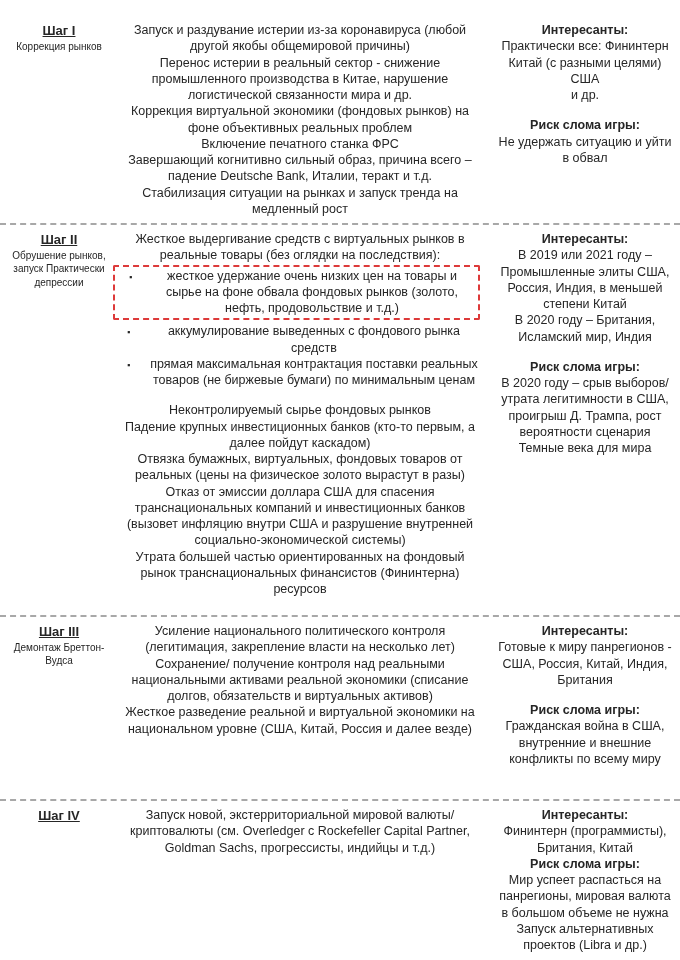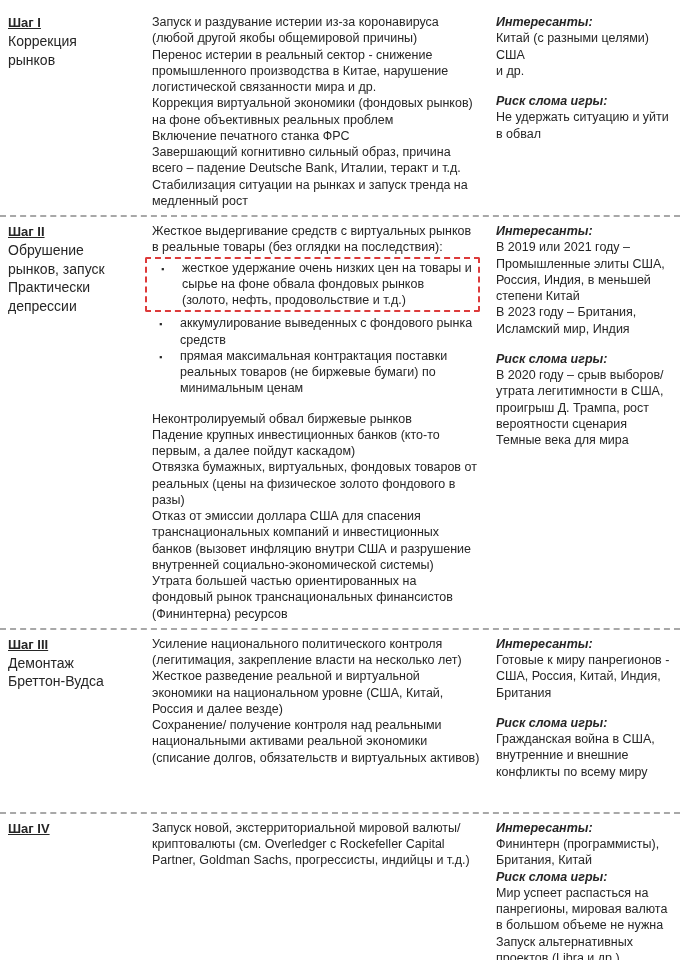--- a/index.html
+++ b/index.html
@@ -3,44 +3,44 @@
 <meta charset="utf-8">
 <style>
   * { box-sizing: border-box; margin: 0; padding: 0; }
   html, body { background: #ffffff; }
   body {
     width: 680px; height: 960px; overflow: hidden;
     font-family: "Liberation Sans", "DejaVu Sans", sans-serif;
     color: #262626;
     -webkit-font-smoothing: antialiased;
   }
-  .page { width: 680px; height: 960px; padding-top: 8px; }
+  .page { width: 680px; height: 960px; padding-top: 16px; text-align: center; }
 
   .row {
     display: grid;
     grid-template-columns: 120px 368px 1fr;
     padding: 6px 0 6px 0;
   }
   .row-1 { min-height: 198px; }
   .row-2 { min-height: 390px; }
   .row-3 { min-height: 182px; }
 
   .sep {
     border-top: 2px dashed #a8a8a8;
     width: 100%; height: 0;
   }
 
   .col-left { padding-left: 8px; padding-right: 10px; font-size: 12.5px; line-height: 1.32; }
   .step {
     font-weight: bold; text-decoration: underline;
     font-size: 13px; margin-bottom: 1px;
   }
-  .step-sub { font-size: 14px; }
+  .step-sub { font-size: 10px; }
 
-  .col-mid { padding-right: 8px; font-size: 12.5px; line-height: 1.3; margin-left: 32px; }
+  .col-mid { padding-right: 8px; font-size: 12.5px; line-height: 1.3; }
   .col-mid p { margin: 0; }
 
   .bullet { position: relative; padding-left: 28px; }
   .bullet .marker {
     position: absolute; left: 7px; top: 1px;
     font-size: 9px; line-height: 16px; color: #262626;
   }
 
   .boxed {
     border: 2px dashed #dd3a3a;
@@ -48,21 +48,21 @@
     margin: 1px 0 3px -7px;
     padding: 1px 4px 2px 7px;
   }
   .boxed .marker { left: 14px; top: 2px; }
   .boxed.bullet { padding-left: 35px; }
 
   .gap { margin-top: 14px !important; }
 
   .col-right { padding-left: 8px; padding-right: 6px; font-size: 12.5px; line-height: 1.3; }
   .col-right div { margin: 0; }
-  .rhead { font-weight: bold; font-style: italic; }
+  .rhead { font-weight: bold; }
 </style>
 </head>
 <body>
 
 <div class="page">
 
   <section class="row row-1">
     <div class="col-left">
       <div class="step">Шаг I</div>
       <div class="step-sub">Коррекция рынков</div>
@@ -70,20 +70,21 @@
     <div class="col-mid">
       <p>Запуск и раздувание истерии из-за коронавируса (любой другой якобы общемировой причины)</p>
       <p>Перенос истерии в реальный сектор - снижение промышленного производства в Китае, нарушение логистической связанности мира и др.</p>
       <p>Коррекция виртуальной экономики (фондовых рынков) на фоне объективных реальных проблем</p>
       <p>Включение печатного станка ФРС</p>
       <p>Завершающий когнитивно сильный образ, причина всего – падение Deutsche Bank, Италии, теракт и т.д.</p>
       <p>Стабилизация ситуации на рынках и запуск тренда на медленный рост</p>
     </div>
     <div class="col-right">
       <div class="rhead">Интересанты:</div>
+      <div>Практически все: Фининтерн</div>
       <div>Китай (с разными целями)</div>
       <div>США</div>
       <div>и др.</div>
       <div class="rhead gap">Риск слома игры:</div>
       <div>Не удержать ситуацию и уйти в обвал</div>
     </div>
   </section>
 
   <div class="sep"></div>
 
@@ -99,46 +100,46 @@
         <span>жесткое удержание очень низких цен на товары и сырье на фоне обвала фондовых рынков (золото, нефть, продовольствие и т.д.)</span>
       </div>
       <div class="bullet">
         <span class="marker">▪</span>
         <span>аккумулирование выведенных с фондового рынка средств</span>
       </div>
       <div class="bullet">
         <span class="marker">▪</span>
         <span>прямая максимальная контрактация поставки реальных товаров (не биржевые бумаги) по минимальным ценам</span>
       </div>
-      <p class="gap">Неконтролируемый обвал биржевые рынков</p>
+      <p class="gap">Неконтролируемый сырье фондовых рынков</p>
       <p>Падение крупных инвестиционных банков (кто-то первым, а далее пойдут каскадом)</p>
-      <p>Отвязка бумажных, виртуальных, фондовых товаров от реальных (цены на физическое золото фондового в разы)</p>
+      <p>Отвязка бумажных, виртуальных, фондовых товаров от реальных (цены на физическое золото вырастут в разы)</p>
       <p>Отказ от эмиссии доллара США для спасения транснациональных компаний и инвестиционных банков (вызовет инфляцию внутри США и разрушение внутренней социально-экономической системы)</p>
       <p>Утрата большей частью ориентированных на фондовый рынок транснациональных финансистов (Фининтерна) ресурсов</p>
     </div>
     <div class="col-right">
       <div class="rhead">Интересанты:</div>
       <div>В 2019 или 2021 году – Промышленные элиты США, Россия, Индия, в меньшей степени Китай</div>
-      <div>В 2023 году – Британия, Исламский мир, Индия</div>
+      <div>В 2020 году – Британия, Исламский мир, Индия</div>
       <div class="rhead gap">Риск слома игры:</div>
       <div>В 2020 году – срыв выборов/ утрата легитимности в США, проигрыш Д. Трампа, рост вероятности сценария Темные века для мира</div>
     </div>
   </section>
 
   <div class="sep"></div>
 
   <section class="row row-3">
     <div class="col-left">
       <div class="step">Шаг III</div>
       <div class="step-sub">Демонтаж Бреттон-Вудса</div>
     </div>
     <div class="col-mid">
       <p>Усиление национального политического контроля (легитимация, закрепление власти на несколько лет)</p>
+      <p>Сохранение/ получение контроля над реальными национальными активами реальной экономики (списание долгов, обязательств и виртуальных активов)</p>
       <p>Жесткое разведение реальной и виртуальной экономики на национальном уровне (США, Китай, Россия и далее везде)</p>
-      <p>Сохранение/ получение контроля над реальными национальными активами реальной экономики (списание долгов, обязательств и виртуальных активов)</p>
     </div>
     <div class="col-right">
       <div class="rhead">Интересанты:</div>
       <div>Готовые к миру панрегионов - США, Россия, Китай, Индия, Британия</div>
       <div class="rhead gap">Риск слома игры:</div>
       <div>Гражданская война в США, внутренние и внешние конфликты по всему миру</div>
     </div>
   </section>
 
   <div class="sep"></div>

